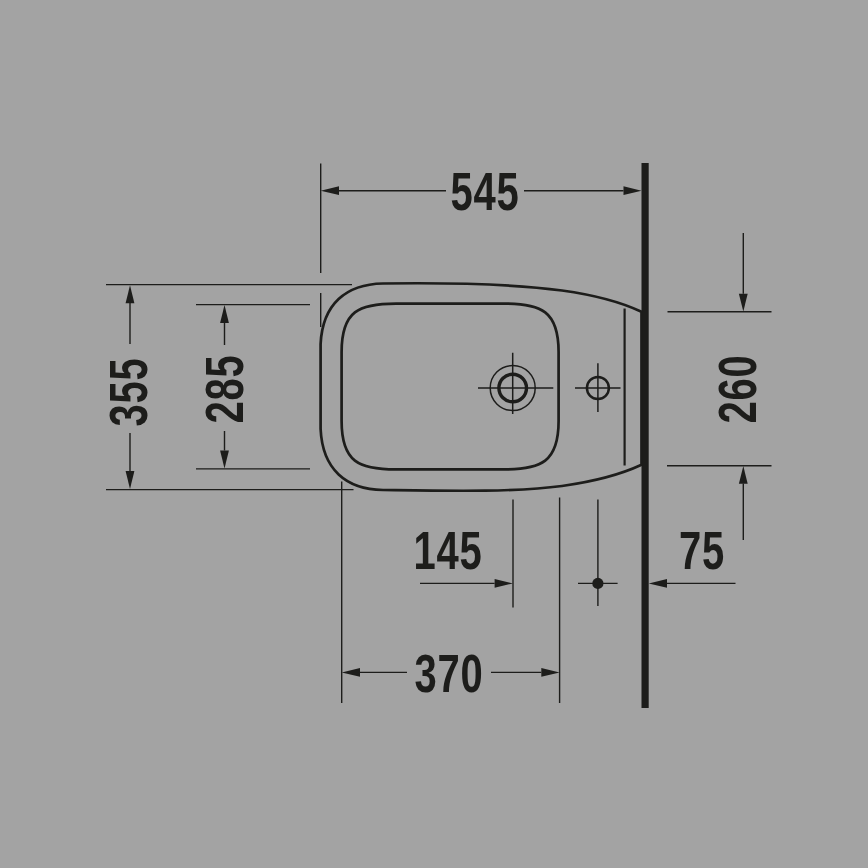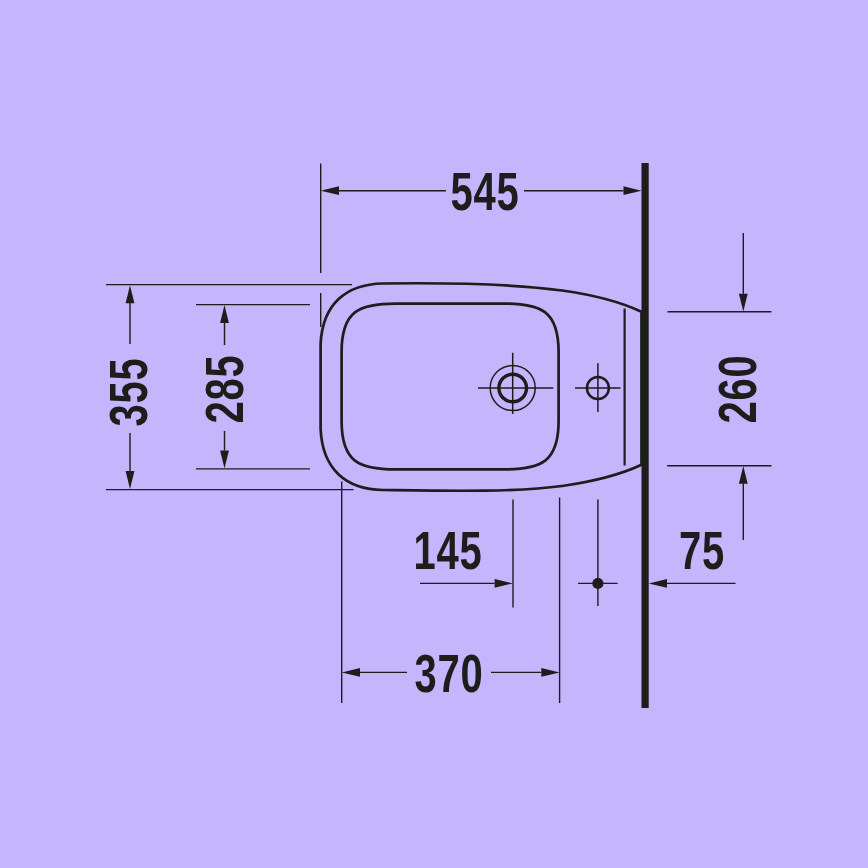--- a/index.html
+++ b/index.html
@@ -1,19 +1,19 @@
 <!DOCTYPE html>
 <html><head>
 <meta charset="utf-8">
 <style>
   html,body{margin:0;padding:0;background:#ffffff;}
   .canvas{
     position:relative;
     width:868px;height:868px;
-    background:#c4b5fd;
+    background:#a3a3a3;
     overflow:hidden;
   }
   .linework{position:absolute;left:0;top:0;}
   .dim-label{
     position:absolute;
     font-family:"Liberation Sans", sans-serif;
     font-weight:700;
     font-size:54px;
     line-height:1;
     letter-spacing:1px;

